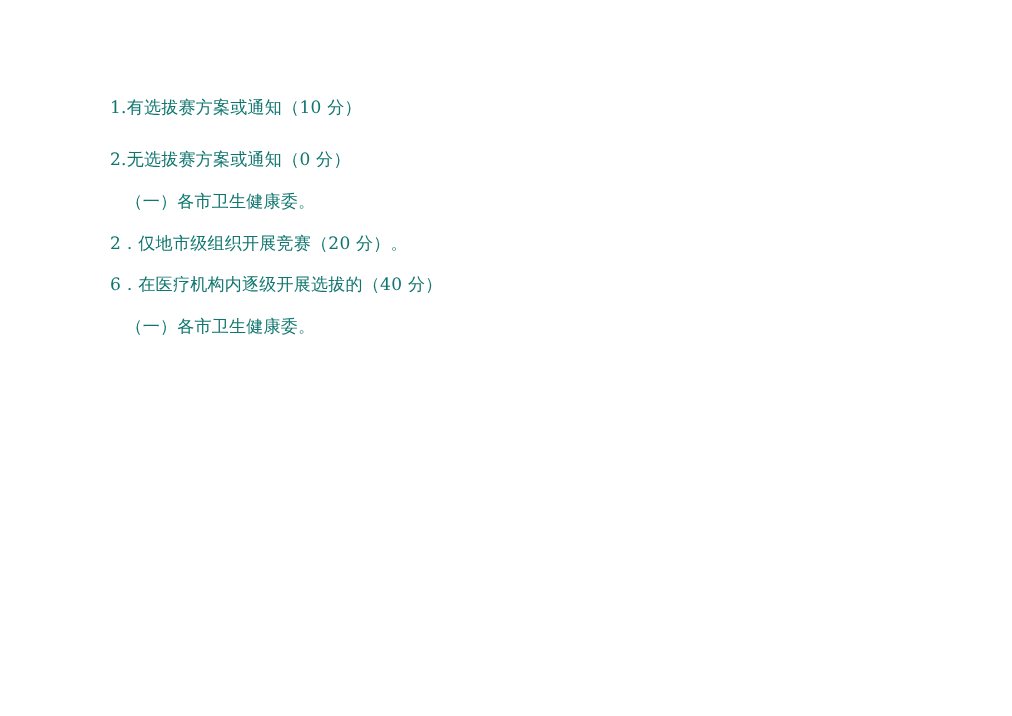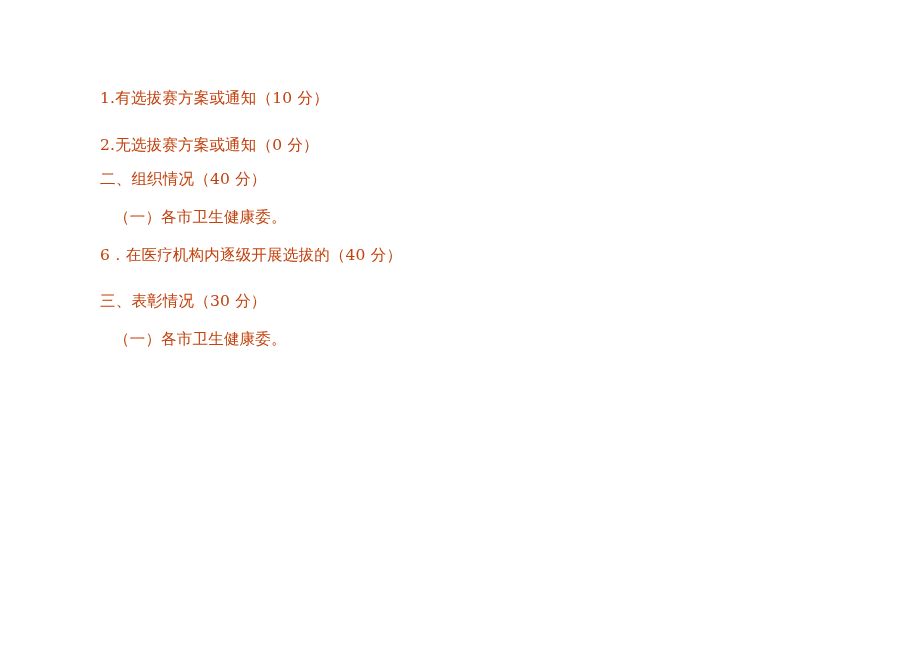--- a/index.html
+++ b/index.html
@@ -25,38 +25,37 @@
   }
   .doc-body {
     position: absolute;
     left: 100px;
     top: 86px;
     width: 720px;
   }
   .line {
     font-size: 15.5px;
     line-height: 1.55;
-    color: #c2410c;
+    color: #0f766e;
     white-space: pre;
     letter-spacing: 0.2px;
   }
   
   .gap-lg { margin-top: 23px; }
   .gap-md { margin-top: 22px; }
   .gap-sm { margin-top: 14px; }
   .gap-xs { margin-top: 10px; }
   .indent-1 { padding-left: 0px; }
   .indent-2 { padding-left: 14px; }
 </style>
 </head>
 <body>
 
 <div class="page">
   <div class="doc-body">
     <div class="line indent-1">1.有选拔赛方案或通知（10 分）</div>
     <div class="line indent-1 gap-lg">2.无选拔赛方案或通知（0 分）</div>
-    <div class="line indent-1 gap-xs">二、组织情况（40 分）</div>
     <div class="line indent-2 gap-sm">（一）各市卫生健康委。</div>
+    <div class="line indent-1 gap-sm">2．仅地市级组织开展竞赛（20 分）。</div>
     <div class="line indent-1 gap-sm">6．在医疗机构内逐级开展选拔的（40 分）</div>
-    <div class="line indent-1 gap-md">三、表彰情况（30 分）</div>
     <div class="line indent-2 gap-sm">（一）各市卫生健康委。</div>
   </div>
 </div>
 
 </body></html>

